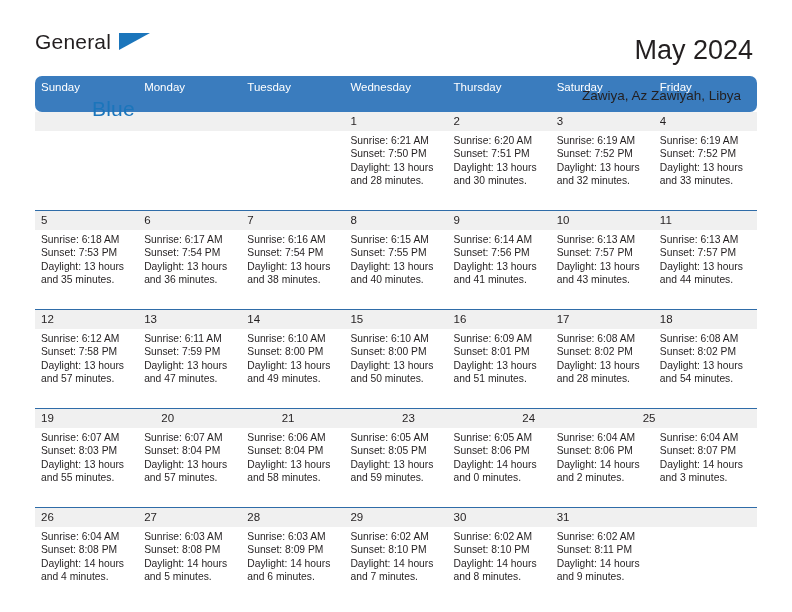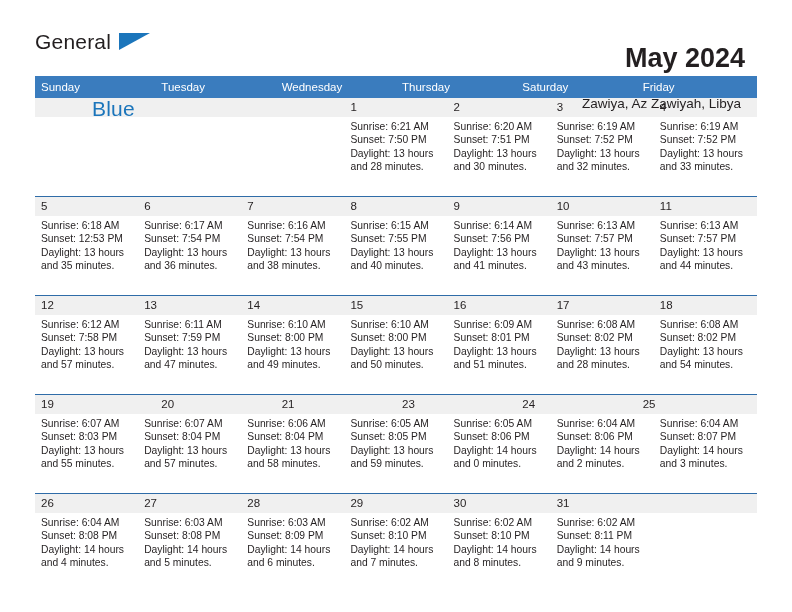--- a/index.html
+++ b/index.html
@@ -69,40 +69,41 @@
 
   .title-block {
     text-align: right;
     flex: 1 1 auto;
     padding-top: 0;
   }
   .cal-title {
     font-size: 27px;
     color: #231f20;
     line-height: 32px;
-    font-weight: bold;
-    margin: 12px;
+    font-weight: normal;
+    margin: 4px;
   }
   .cal-subtitle {
     font-size: 13.5px;
     color: #231f20;
     line-height: 22px;
     margin: 16px;
     padding-top: 3px;
   }
 
   
   .calendar {
     margin-top: 8px;
     width: 722px;
   }
   .cal-head {
     display: flex;
     background: #3a7cbe;
-    height: 22px;
+    height: 36px;
+    border-radius: 7px;
   }
   .cal-head .hcell {
     flex: 1 1 0;
     width: 103.14px;
     color: #ffffff;
     font-size: 11.5px;
     line-height: 22px;
     padding-left: 6px;
     box-sizing: border-box;
     white-space: nowrap;
@@ -163,20 +164,21 @@
     </div>
     <div class="title-block">
       <h1 class="cal-title">May 2024</h1>
       <p class="cal-subtitle">Zawiya, Az Zawiyah, Libya</p>
     </div>
   </div>
 
   <div class="calendar">
     <div class="cal-head">
       <div class="hcell">Sunday</div>
+      <div class="hcell">Monday</div>
       <div class="hcell">Tuesday</div>
       <div class="hcell">Wednesday</div>
       <div class="hcell">Thursday</div>
       <div class="hcell">Saturday</div>
       <div class="hcell">Friday</div>
     </div>
 
     <div id="weeks-container">
         <div class="week">
           <div class="numrow">
@@ -239,21 +241,21 @@
             <div class="ncell">6</div>
             <div class="ncell">7</div>
             <div class="ncell">8</div>
             <div class="ncell">9</div>
             <div class="ncell">10</div>
             <div class="ncell">11</div>
           </div>
           <div class="bodyrow">
             <div class="bcell">
               <div class="line">Sunrise: 6:18 AM</div>
-              <div class="line">Sunset: 12:53 PM</div>
+              <div class="line">Sunset: 7:53 PM</div>
               <div class="line">Daylight: 13 hours</div>
               <div class="line">and 35 minutes.</div>
             </div>
             <div class="bcell">
               <div class="line">Sunrise: 6:17 AM</div>
               <div class="line">Sunset: 7:54 PM</div>
               <div class="line">Daylight: 13 hours</div>
               <div class="line">and 36 minutes.</div>
             </div>
             <div class="bcell">

